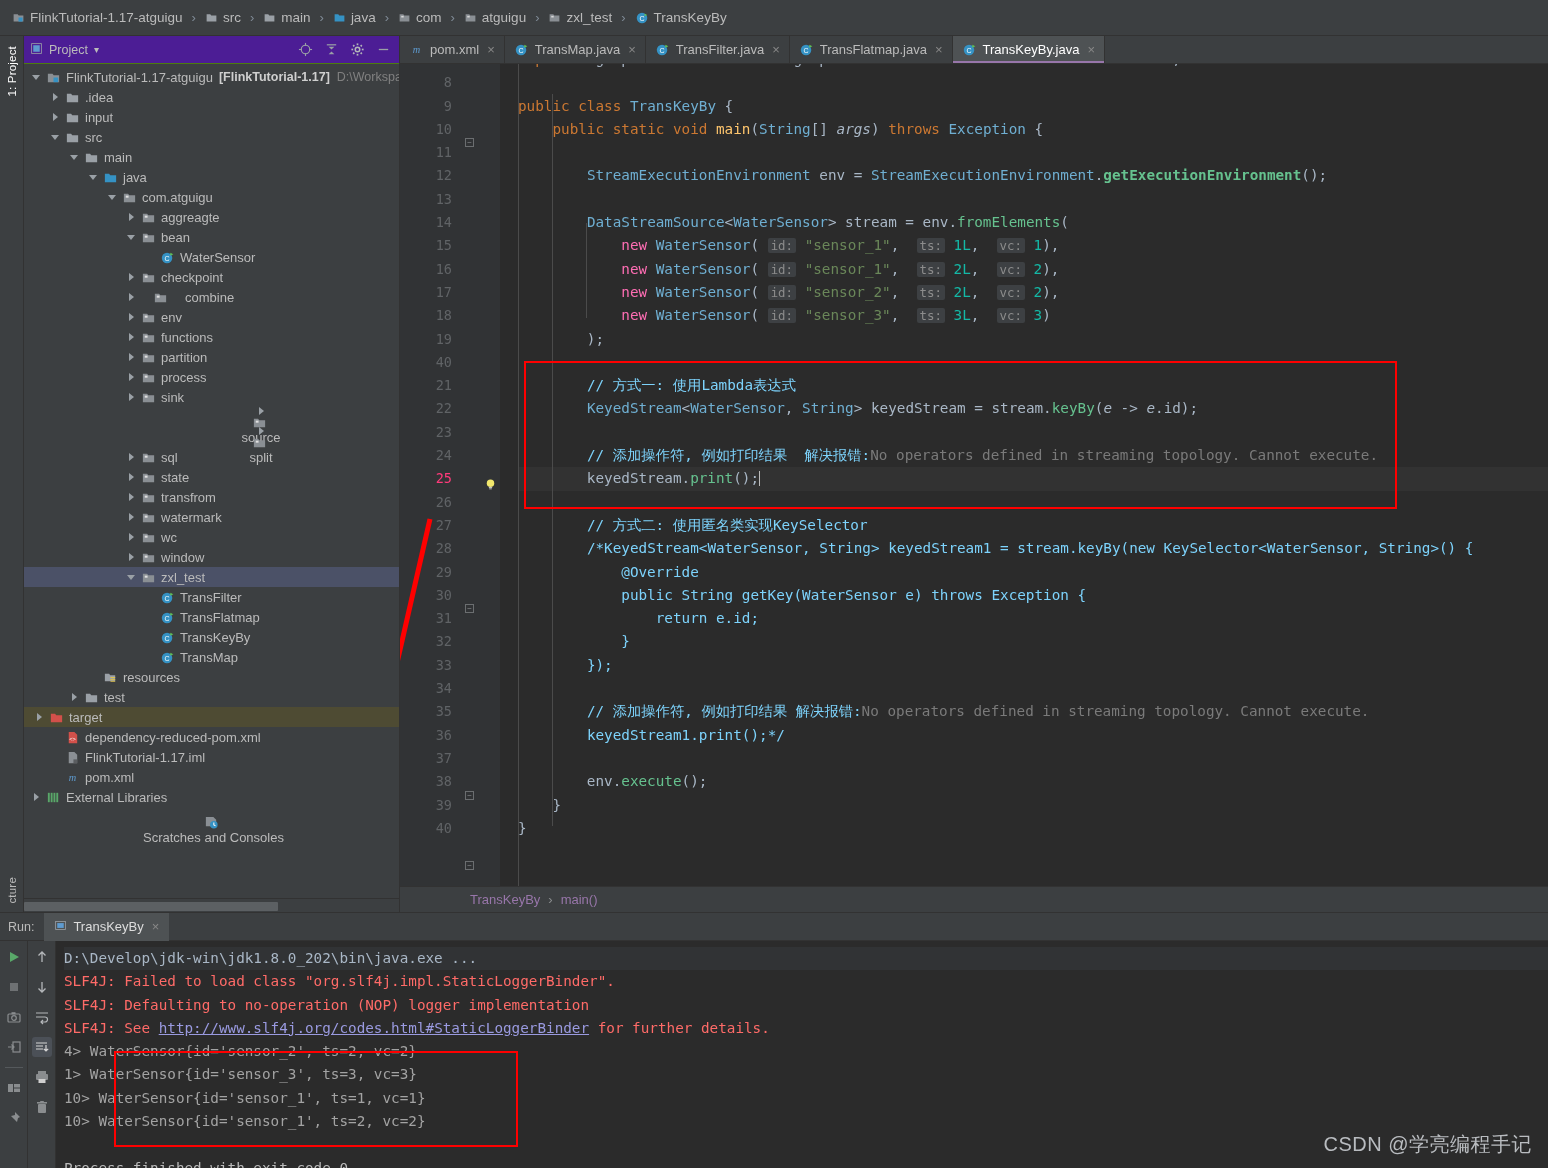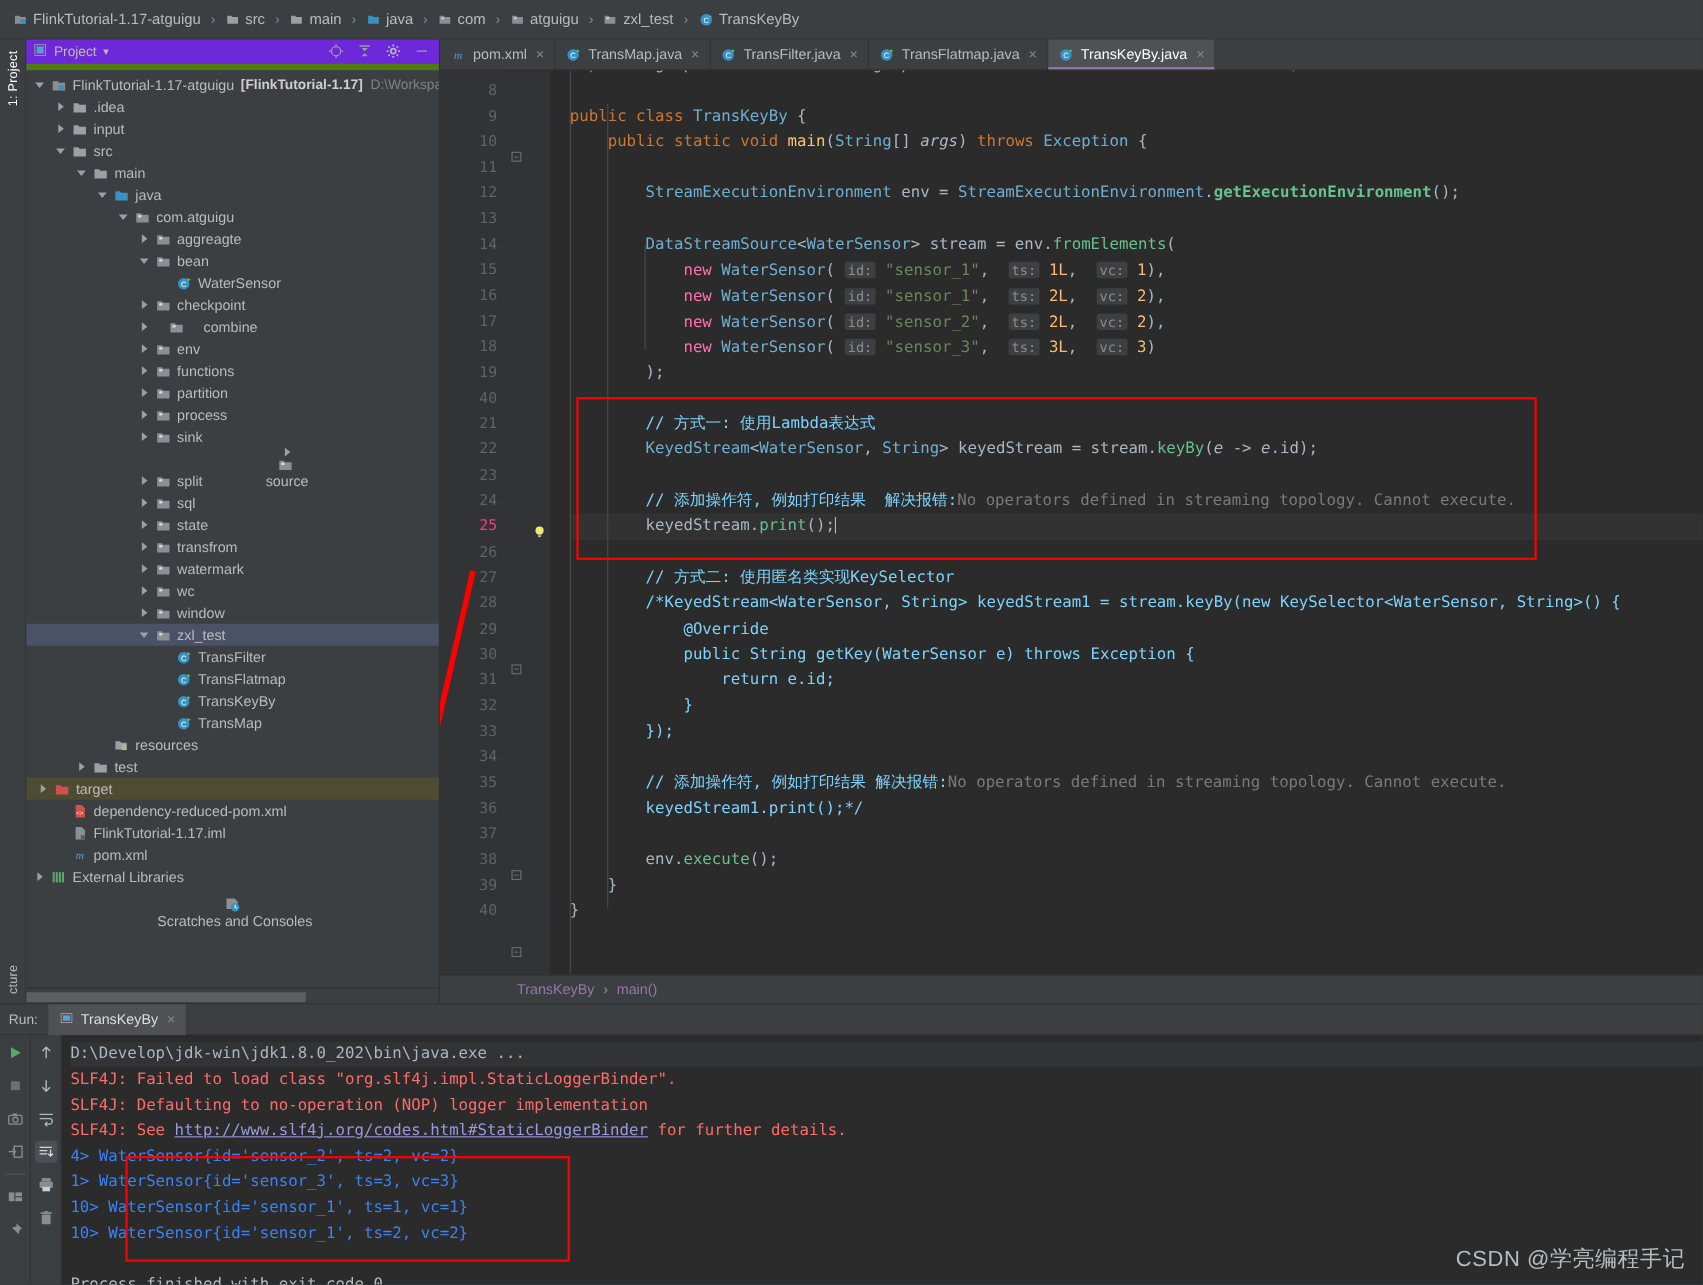--- a/index.html
+++ b/index.html
@@ -60,24 +60,24 @@
 
   
   .project-panel {
     width: 376px; min-width: 376px;
     background: #3c3f41;
     display: flex; flex-direction: column;
     border-right: 1px solid #323232;
   }
   .panel-header {
     height: 28px; min-height: 28px;
-    display: flex; 
+    display: flex; align-items: center;
     padding: 0 6px;
-    background: #6d28d9;
-    border-bottom: 6px solid #4d7c0f;
+    background: #4c1d95;
+    border-bottom: 1px solid #4d7c0f;
     gap: 6px;
   }
   .panel-title {
     font-size: 12.5px; color: #bbbbbb;
     display: flex; align-items: center; gap: 6px;
   }
   .panel-header .spacer { flex: 1; }
   .hdr-ic { width: 20px; height: 20px; display:flex; align-items:center; justify-content:center; cursor: default; }
 
   .tree {
@@ -180,21 +180,21 @@
     padding-left: 18px;
   }
   .cl { height: 23.3px; line-height: 23.3px; white-space: pre; }
   .cl.curline { background:#323232; }
 
   
   .kw  { color:#cc7832; }
   .kw2 { color:#ff6eb4; }
   .mth { color:#ffc66d; }
   .str { color:#6a8759; }
-  .num { color:#fdba74; }
+  .num { color:#14b8a6; }
   .cmt { color:#7dd3fc; }
   .cmt2{ color:#7a7a7a; }
   .grn { color:#66c28f; }
   .blue{ color:#6fafd2; }
   .ital{ font-style: italic; }
   .hint{
     background:#3d4043; color:#8c8c8c; border-radius:2px; padding:0 3px;
     font-size:12.4px;
   }
   .caret{
@@ -252,21 +252,21 @@
   .divider-h{ width:18px; height:1px; background:#55595c; }
   .console{
     flex:1; background:#2b2b2b; position:relative; overflow:hidden;
     font-family:"DejaVu Sans Mono", monospace;
     font-size:14.3px; padding: 6px 0 0 8px;
   }
   .coline{ height:23.3px; line-height:23.3px; white-space:pre; }
   .c-dim{ color:#a9b7c6; }
   .c-err{ color:#ff6b68; }
   .c-link{ color:#9a9ae0; text-decoration: underline; }
-  .c-out{ color:#3b82f6; }
+  .c-out{ color:#a3a3a3; }
   .c-sys{ color:#bbbbbb; }
 
   .watermark{
     position:absolute; right:16px; bottom:10px;
     color:#b9bcc0; font-size:20px; letter-spacing:.5px;
     font-family:"Liberation Sans", sans-serif;
   }
 </style>
 </head>
 <body>
@@ -630,21 +630,21 @@
               <span class="tri-r"></span>
             </span>
             <span class="ticon">
               <svg width="15" height="15" viewBox="0 0 16 16">
                 <path d="M2 4h4.5l1.2 1.6H14V13H2z" fill="#8a8f94"></path>
                 <rect x="4" y="6" width="3" height="2.2" fill="#e0e0e0"></rect>
               </svg>
             </span>
             <span class="tlabel">source</span>
           </div>
-          <div class="trow" style="padding-left: 99px;">
+          <div class="trow" style="padding-left: 99px; flex-direction: column;">
             <span class="arrow">
               <span class="tri-r"></span>
             </span>
             <span class="ticon">
               <svg width="15" height="15" viewBox="0 0 16 16">
                 <path d="M2 4h4.5l1.2 1.6H14V13H2z" fill="#8a8f94"></path>
                 <rect x="4" y="6" width="3" height="2.2" fill="#e0e0e0"></rect>
               </svg>
             </span>
             <span class="tlabel">split</span>

